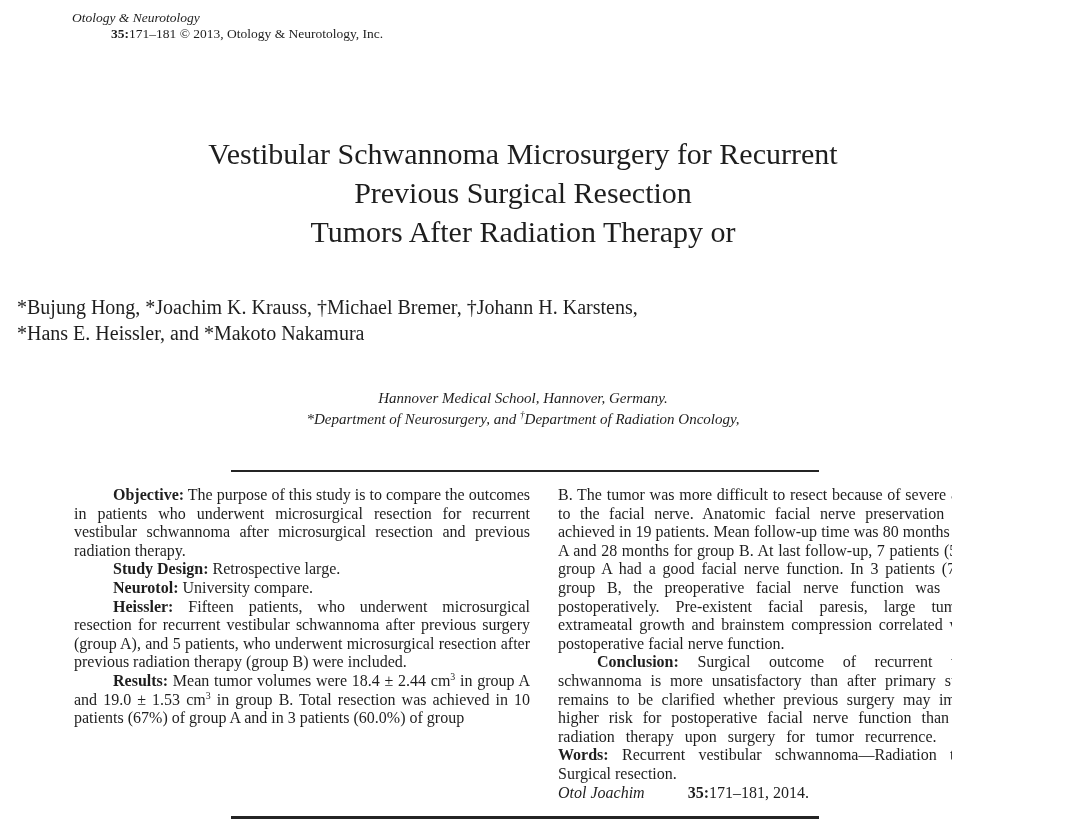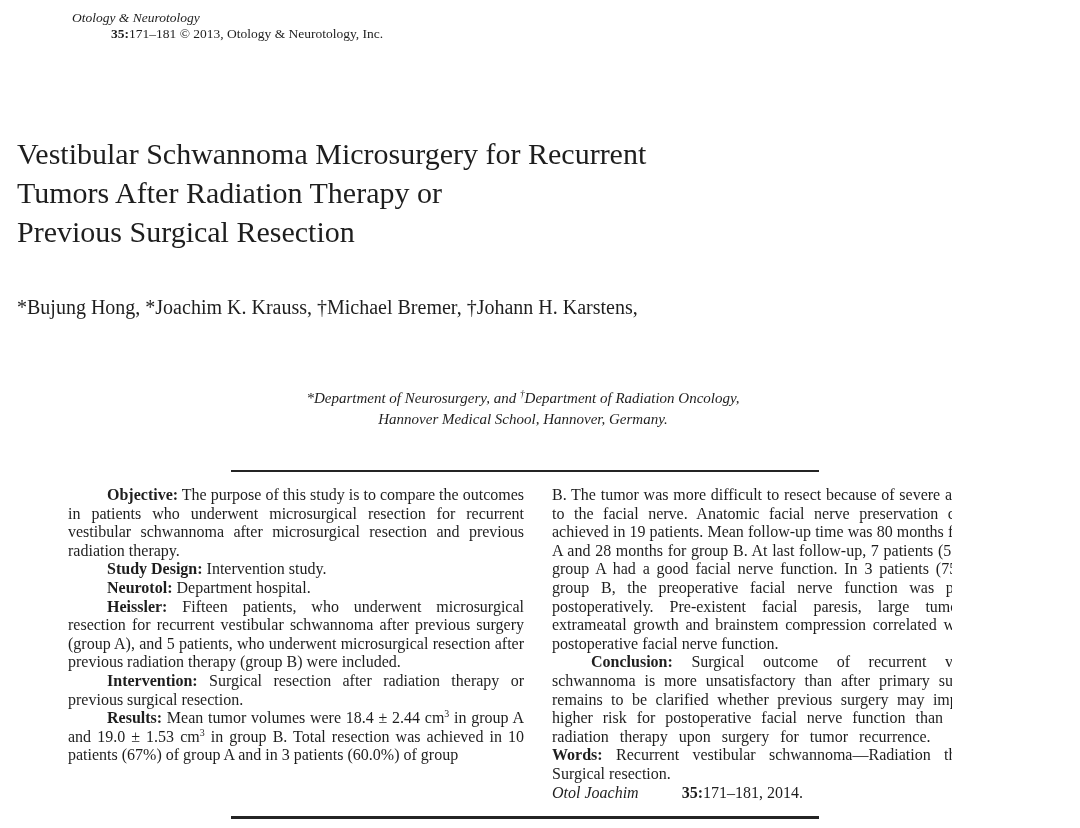--- a/index.html
+++ b/index.html
@@ -8,75 +8,75 @@
     font-family:"Liberation Serif", serif; color:#1e1e1e; overflow:hidden;
   }
   .journal-header { position:absolute; left:72px; top:10px; font-size:13.5px; line-height:16px; }
   .journal-name { font-style:italic; }
   .b { font-weight:bold;margin-left:39px; }
   .i { font-style:italic; }
   sup { font-size:0.62em; line-height:0; vertical-align:super; }
 
   .article-title {
     position:absolute; left:17px; top:134px; width:1012px;
-    text-align:left; font-size:30px; line-height:39px; font-weight:normal; margin:0;
+    text-align:center; font-size:30px; line-height:39px; font-weight:normal; margin:0;
   }
   .authors {
     position:absolute; left:17px; top:294px; width:1012px;
     text-align:left; font-size:20px; line-height:26px;
   }
   .affiliation {
     position:absolute; left:17px; top:388px; width:1012px;
     text-align:center; font-size:15px; line-height:21px; font-style:italic;
   }
   .rule { position:absolute; left:231px; width:588px; background:#242424; }
   .rule-top { top:470px; height:2px; }
   .rule-bottom { top:816px; height:3px; }
 
   .abstract {
-    position:absolute; left:68px; top:486px; width:940px;
+    position:absolute; left:74px; top:486px; width:940px;
     display:flex; gap:28px; font-size:16px; line-height:18.6px; text-align:justify;justify-content:center;
   }
   .abstract .col { width:456px; }
   .abstract p { margin:0; padding:0; }
 </style>
 </head>
 <body>
 
 <div class="page">
 
   <div class="journal-header">
     <div class="journal-name">Otology &amp; Neurotology</div>
     <div><span class="b">35:</span><span>171–181 © 2013, Otology &amp; Neurotology, Inc.</span></div>
   </div>
 
   <h1 class="article-title">
     <div>Vestibular Schwannoma Microsurgery for Recurrent</div>
+    <div>Previous Surgical Resection</div>
     <div>Tumors After Radiation Therapy or</div>
-    <div>Previous Surgical Resection</div>
   </h1>
 
   <div class="authors">
     <div>*Bujung Hong, *Joachim K. Krauss, †Michael Bremer, †Johann H. Karstens,</div>
+    <div>*Hans E. Heissler, and *Makoto Nakamura</div>
   </div>
 
   <div class="affiliation">
+    <div>Hannover Medical School, Hannover, Germany.</div>
     <div><span>*Department of Neurosurgery, and </span><sup>†</sup><span>Department of Radiation Oncology,</span></div>
-    <div>Hannover Medical School, Hannover, Germany.</div>
   </div>
 
   <div class="rule rule-top"></div>
 
   <div class="abstract">
     <div class="col">
       <p><span class="b">Objective:</span><span> The purpose of this study is to compare the outcomes in patients who underwent microsurgical resection for recurrent vestibular schwannoma after microsurgical resection and previous radiation therapy.</span></p>
-      <p><span class="b">Study Design:</span><span> Intervention study.</span></p>
-      <p><span class="b">Neurotol:</span><span> Department hospital.</span></p>
+      <p><span class="b">Study Design:</span><span> Retrospective large.</span></p>
+      <p><span class="b">Neurotol:</span><span> University compare.</span></p>
       <p><span class="b">Heissler:</span><span> Fifteen patients, who underwent microsurgical resection for recurrent vestibular schwannoma after previous surgery (group A), and 5 patients, who underwent microsurgical resection after previous radiation therapy (group B) were included.</span></p>
-      <p><span class="b">Intervention:</span><span> Surgical resection after radiation therapy or previous surgical resection.</span></p>
       <p><span class="b">Results:</span><span> Mean tumor volumes were 18.4 ± 2.44 cm</span><sup>3</sup><span> in group A and 19.0 ± 1.53 cm</span><sup>3</sup><span> in group B. Total resection was achieved in 10 patients (67%) of group A and in 3 patients (60.0%) of group</span></p>
     </div>
     <div class="col">
       <p><span>B. The tumor was more difficult to resect because of severe adhesions to the facial nerve. Anatomic facial nerve preservation could be achieved in 19 patients. Mean follow-up time was 80 months for group A and 28 months for group B. At last follow-up, 7 patients (53.8%) of group A had a good facial nerve function. In 3 patients (75.0%) of group B, the preoperative facial nerve function was preserved postoperatively. Pre-existent facial paresis, large tumor with extrameatal growth and brainstem compression correlated with poor postoperative facial nerve function.</span></p>
       <p><span class="b">Conclusion:</span><span> Surgical outcome of recurrent vestibular schwannoma is more unsatisfactory than after primary surgery. It remains to be clarified whether previous surgery may implicate a higher risk for postoperative facial nerve function than previous radiation therapy upon surgery for tumor recurrence. </span><span class="b">Key Words:</span><span> Recurrent vestibular schwannoma—Radiation therapy—Surgical resection.</span></p>
       <p><span class="i">Otol Joachim </span><span class="b">35:</span><span>171–181, 2014.</span></p>
     </div>
   </div>
 
   <div class="rule rule-bottom"></div>

